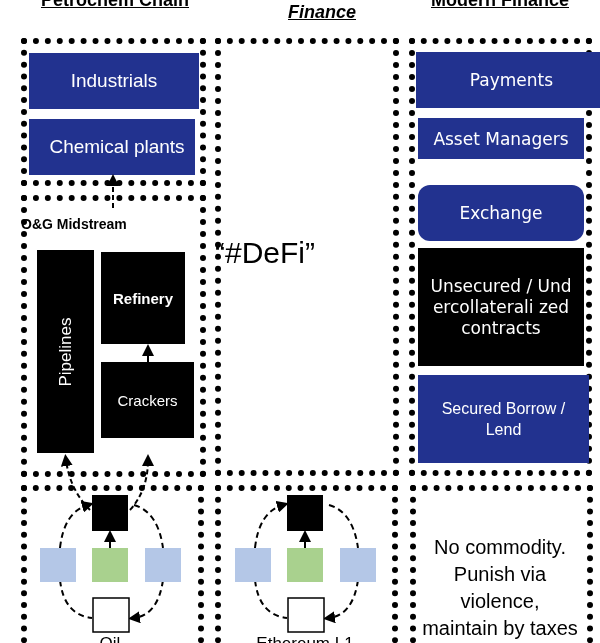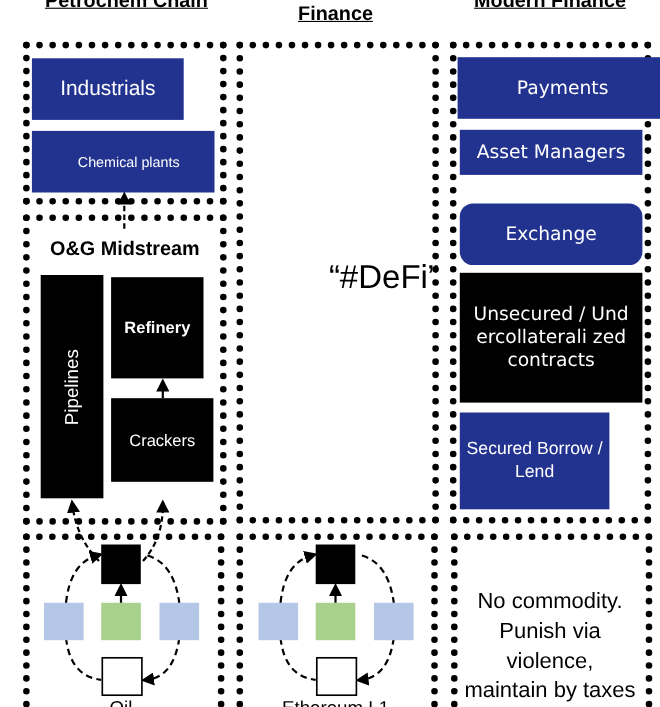--- a/index.html
+++ b/index.html
@@ -9,47 +9,47 @@
   .box { position:absolute; display:flex; align-items:center; justify-content:center; text-align:center; color:#fff; box-sizing:border-box; }
   .blue { background:#22328f; }
   .black { background:#000; }
   .sans2 { font-family:"DejaVu Sans", sans-serif; }
   .vert { transform:rotate(-90deg); white-space:nowrap; }
 </style>
 </head>
 <body>
 
 <div class="hdr" style="left:20px; top:-10px; width:190px;">Petrochem Chain</div>
-<div class="hdr" style="left:220px; top:2px; width:170px;">Finance</div>
+<div class="hdr" style="left:237px; top:2px; width:170px;font-style:italic;">Finance</div>
 <div class="hdr" style="left:410px; top:-10px; width:180px;">Modern Finance</div>
 
 <div class="dot" style="left:21px; top:38px; width:185px; height:148px;"></div>
-<div class="box blue" style="left:29px; top:53px; width:138px; height:56px; font-size:19px;">Industrials</div>
-<div class="box blue" style="left:29px; top:119px; width:166px; height:56px; font-size:13px;padding-left:10px;">Chemical plants</div>
+<div class="box blue" style="left:29px; top:53px; width:170px; height:56px; font-size:19px;">Industrials</div>
+<div class="box blue" style="left:29px; top:119px; width:166px; height:56px; font-size:19px;padding-left:10px;">Chemical plants</div>
 
 <div class="dot" style="left:21px; top:195px; width:185px; height:282px;"></div>
-<div style="position:absolute; left:21px; top:216px; width:185px; text-align:center; font-weight:bold; font-size:18px;">O&amp;G Midstream</div>
+<div style="position:absolute; left:21px; top:216px; width:185px; font-weight:bold; font-size:14px;">O&amp;G Midstream</div>
 <div class="box black" style="left:37px; top:250px; width:57px; height:203px;">
   <span class="vert" style="font-size:17px;">Pipelines</span>
 </div>
 <div class="box black" style="left:101px; top:252px; width:84px; height:92px; font-size:15px;font-weight:bold;">Refinery</div>
 <div class="box black" style="left:101px; top:362px; width:93px; height:76px; font-size:15px;">Crackers</div>
 
 <div class="dot" style="left:21px; top:485px; width:183px; height:170px;"></div>
 
 <div class="dot" style="left:215px; top:38px; width:184px; height:438px;"></div>
-<div style="position:absolute; left:215px; top:236px; width:184px; text-align:right; font-size:30px;">“#DeFi”</div>
+<div style="position:absolute; left:215px; top:236px; width:184px; text-align:left; font-size:30px;">“#DeFi”</div>
 <div class="dot" style="left:215px; top:485px; width:183px; height:170px;"></div>
 
 <div class="dot" style="left:409px; top:38px; width:183px; height:438px;"></div>
 <div class="box blue sans2" style="left:416px; top:52px; width:191px; height:56px; font-size:17px;">Payments</div>
 <div class="box blue sans2" style="left:418px; top:118px; width:166px; height:41px; font-size:17px;">Asset Managers</div>
 <div class="box blue sans2" style="left:418px; top:185px; width:166px; height:56px; font-size:17px;border-radius:12px;">Exchange</div>
 <div class="box black sans2" style="left:418px; top:248px; width:166px; height:118px; font-size:17px; padding:16px 8px; line-height:21px; word-break:break-all;">Unsecured / Undercollaterali zed contracts</div>
-<div class="box blue" style="left:418px; top:375px; width:136px; height:88px; font-size:16px; padding:0 6px; line-height:21px;">Secured Borrow / Lend</div>
+<div class="box blue" style="left:418px; top:375px; width:171px; height:88px; font-size:16px; padding:0 6px; line-height:21px;">Secured Borrow / Lend</div>
 
 <div class="dot" style="left:410px; top:485px; width:183px; height:170px;"></div>
 <div style="position:absolute; left:420px; top:534px; width:160px; text-align:center; font-size:20px; line-height:27px;">No commodity. Punish via violence, maintain by taxes</div>
 
 <svg width="600" height="643" style="position:absolute; left:0; top:0; pointer-events:none;">
   <defs>
     <marker id="ah" markerWidth="6" markerHeight="6" refX="3" refY="3" orient="auto">
       <path d="M0,0 L6,3 L0,6 z" fill="#000"></path>
     </marker>
   </defs>

